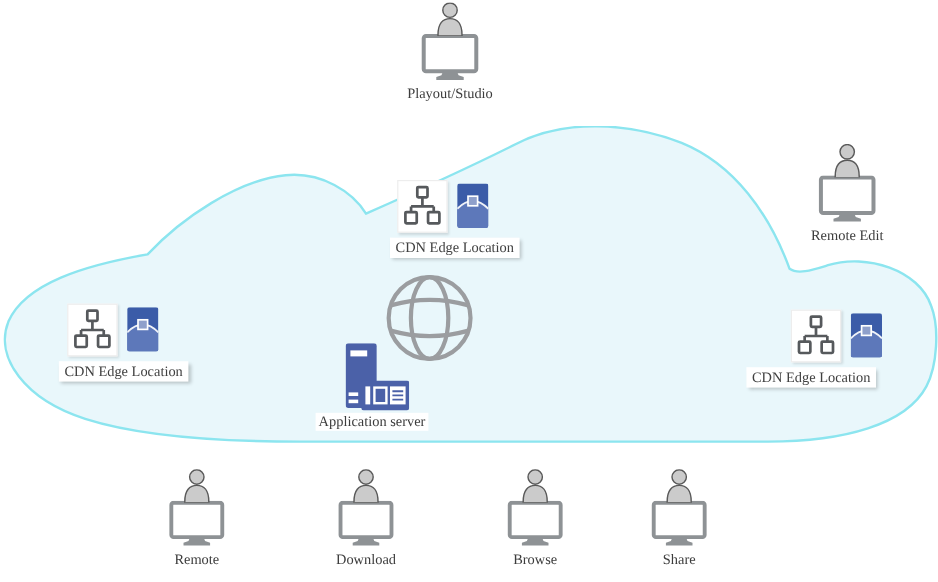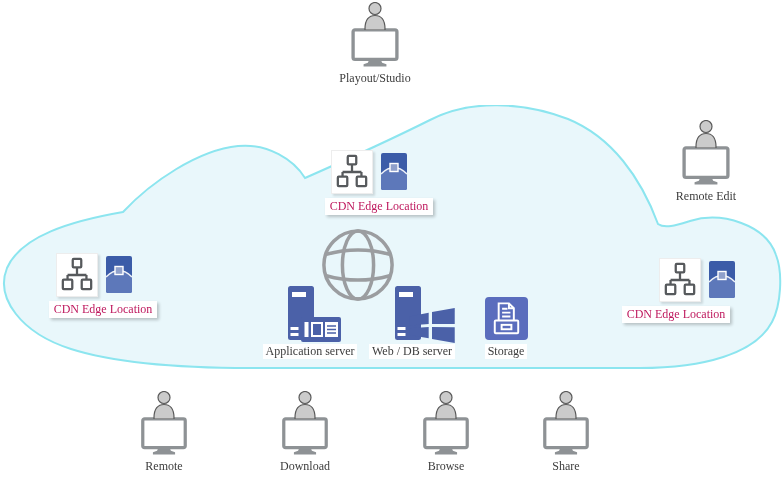--- a/index.html
+++ b/index.html
@@ -17,21 +17,21 @@
   .shape-label{font-size:12px;line-height:15px;color:#3c3c3c;background:#fff;
                padding:0 3px;margin-top:3px;white-space:nowrap;}
 
   
   .cdn{position:absolute;width:130px;display:flex;flex-direction:column;align-items:center;}
   .cdn-icons{display:flex;align-items:flex-start;gap:8px;}
   .icon-card{width:40px;height:42px;background:#fff;border:1px solid #ededed;
              box-shadow:1.5px 1.5px 2px rgba(0,0,0,.12);
              display:flex;align-items:center;justify-content:center;}
   .cdn-edge-svg{margin-top:3px;}
-  .cdn-label{position:relative;font-size:12px;line-height:15px;color:#be185d;background:#fff;
+  .cdn-label{position:relative;font-size:12px;line-height:15px;color:#404040;background:#fff;
              padding:1px 5px;margin-top:4px;white-space:nowrap;
              box-shadow:2px 2px 3px rgba(0,0,0,.22);}
   .cdn--top .cdn-label{left:10px;}
   .cdn--left .cdn-label{left:9px;}
   .cdn--right .cdn-label{left:-21px;}
 
   
   .node{position:absolute;width:104px;display:flex;flex-direction:column;align-items:center;}
   .node-icons{position:relative;width:104px;height:57px;}
   .node .shape-label{margin-top:1px;text-align:right;}
@@ -240,34 +240,15 @@
       <svg class="abs" style="left:30px;top:0;" width="26" height="54">
           <use href="#sym-tower"></use>
         </svg>
       <svg class="abs" style="left:43px;top:31px;" width="40" height="25">
           <use href="#sym-appcard"></use>
         </svg>
     </div>
     <div class="shape-label">Application server</div>
   </div>
 
-  <div class="node" style="left:360px;top:286px;">
-    <div class="node-icons">
-      <svg class="abs" style="left:35px;top:0;" width="26" height="54">
-          <use href="#sym-tower"></use>
-        </svg>
-      <svg class="abs" style="left:47px;top:22px;" width="50" height="36">
-          <use href="#sym-windows"></use>
-        </svg>
-    </div>
-    <div class="shape-label">Web / DB server</div>
-  </div>
-
-  <div class="node" style="left:454px;top:286px;">
-    <div class="node-icons">
-      <svg class="abs" style="left:31px;top:11px;" width="43" height="43">
-          <use href="#sym-storage"></use>
-        </svg>
-    </div>
-    <div class="shape-label">Storage</div>
-  </div>
+
 
 </div>
 
 </body></html>

